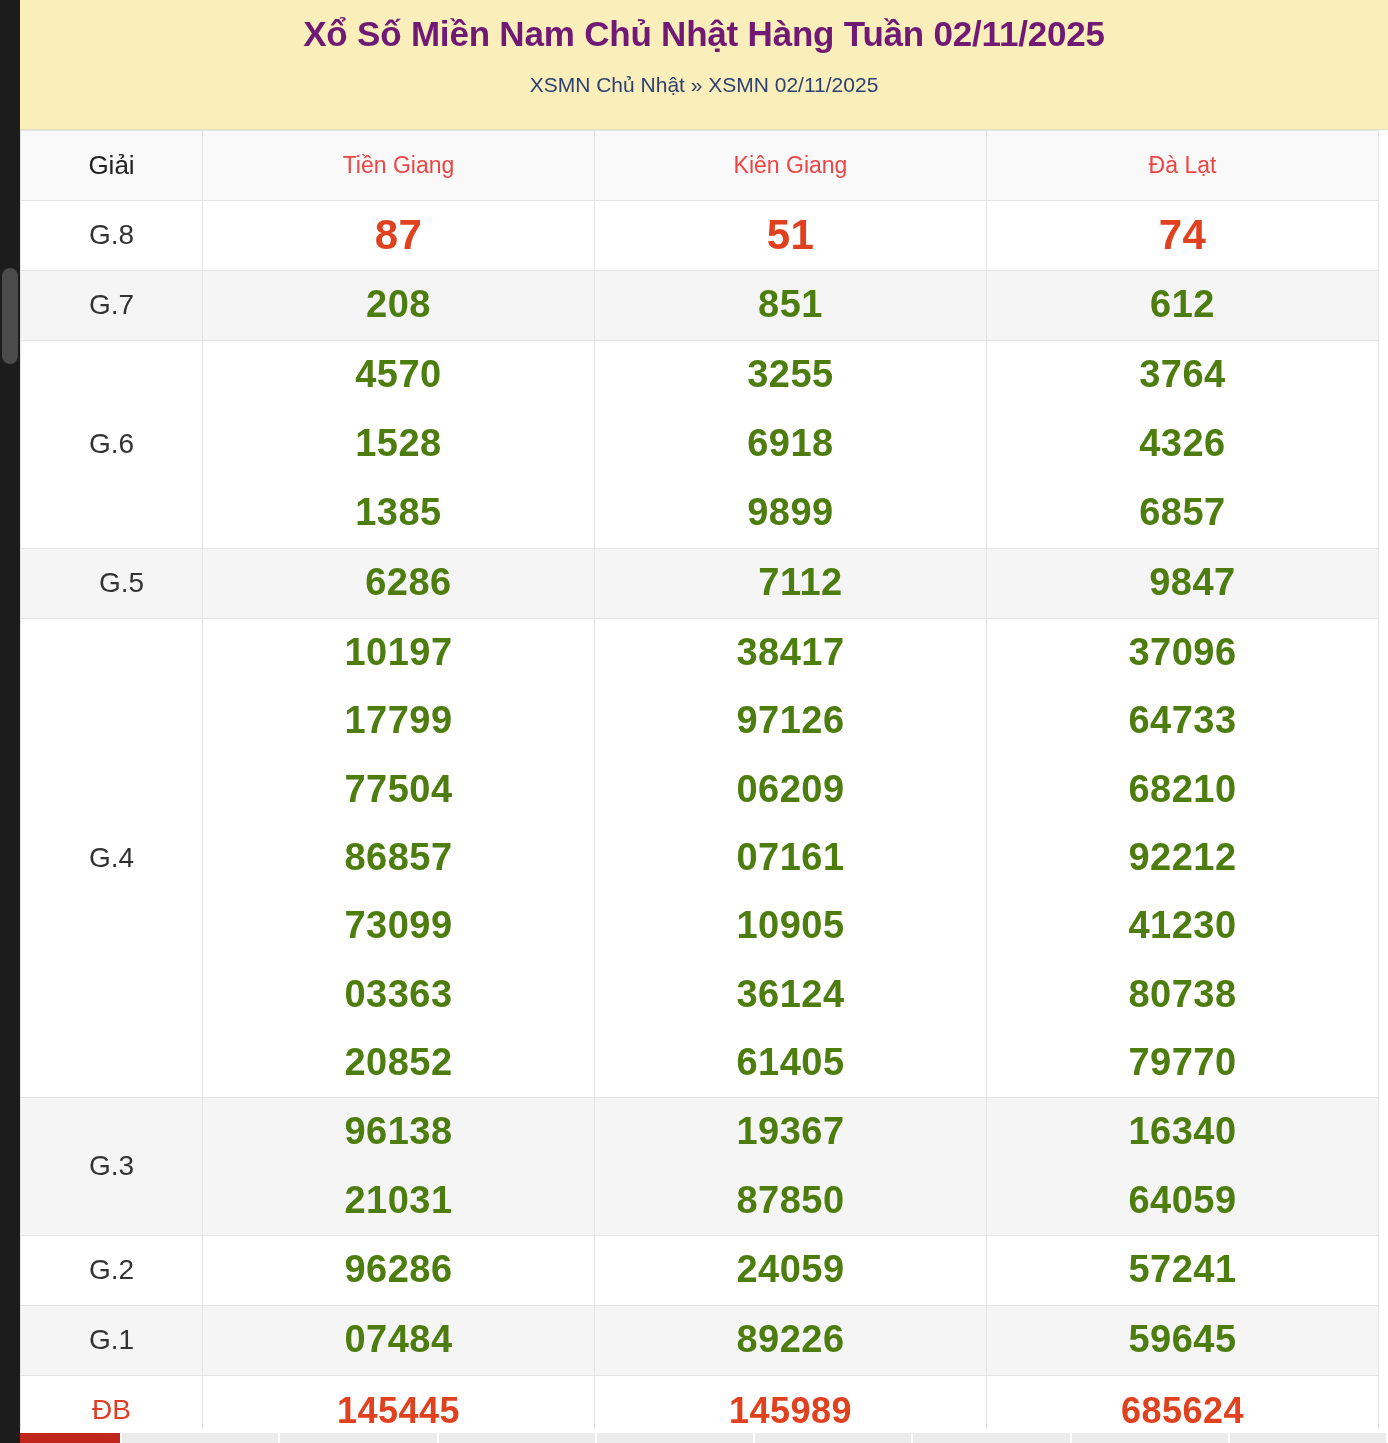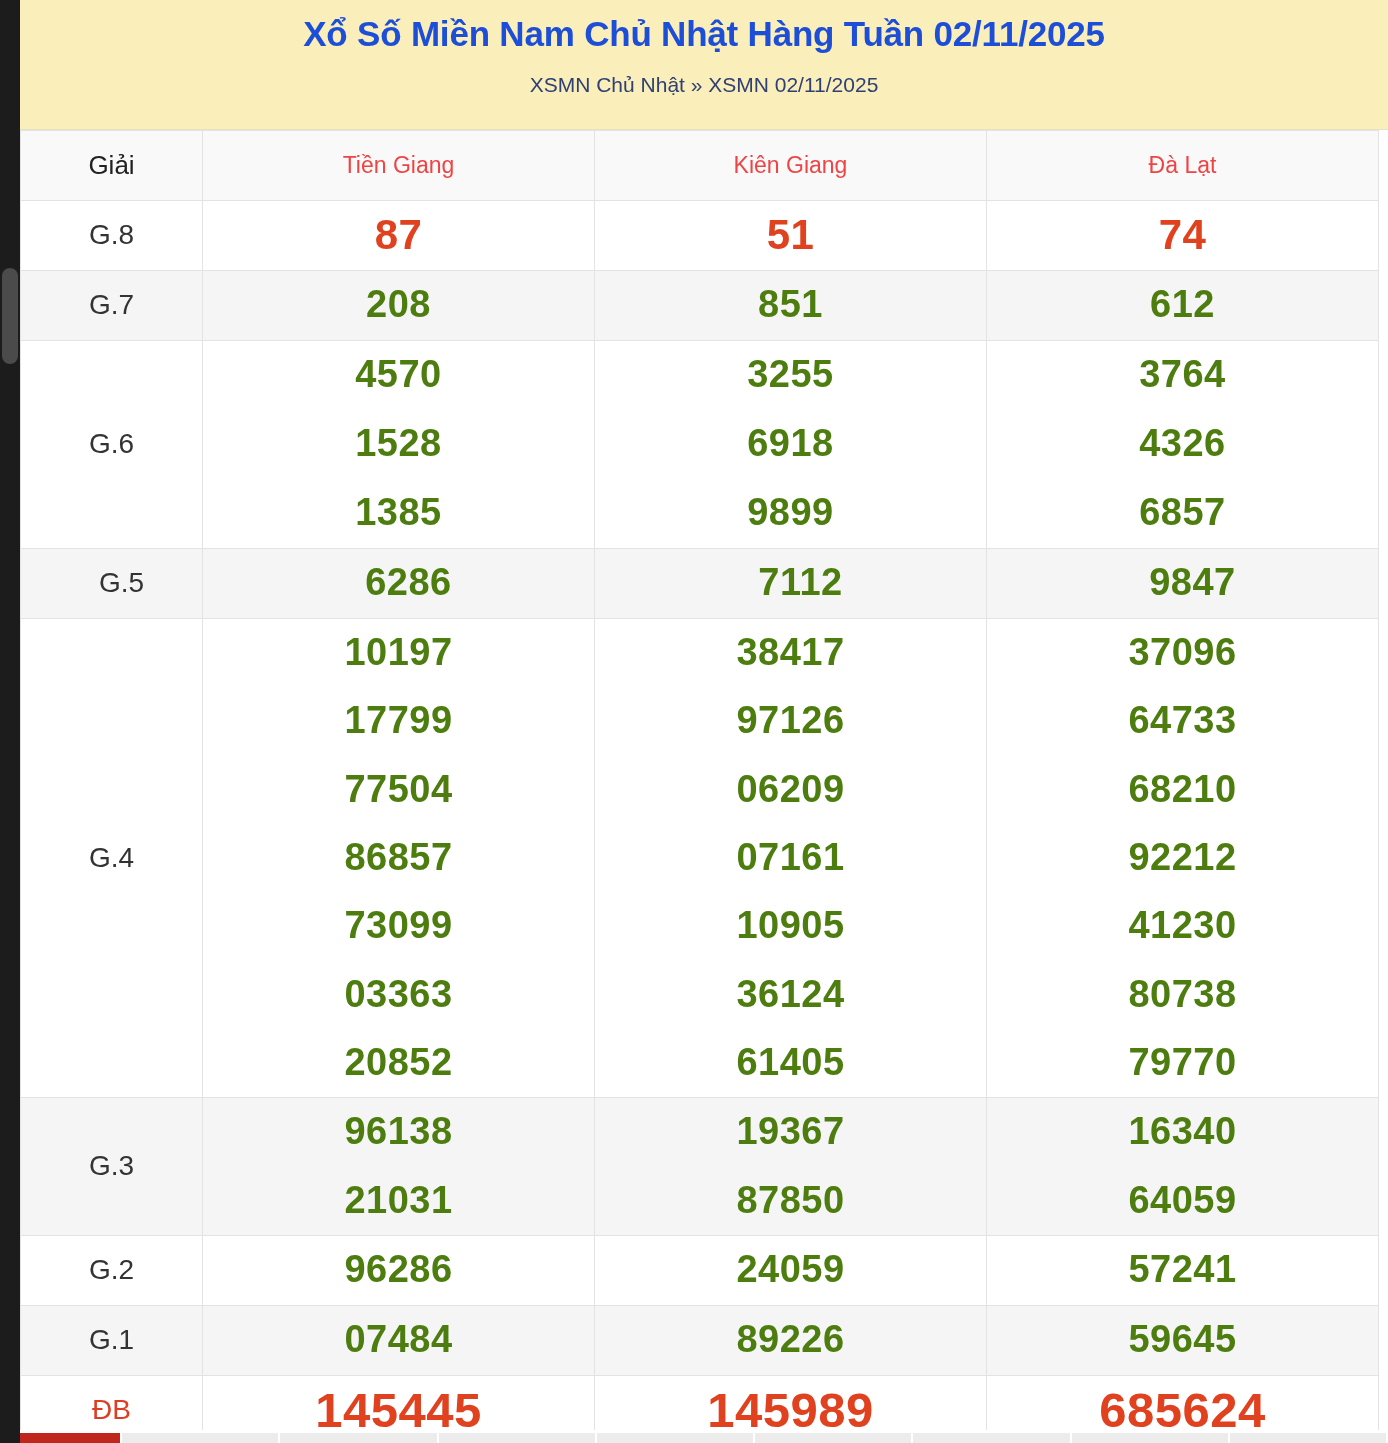--- a/index.html
+++ b/index.html
@@ -48,21 +48,21 @@
   }
 
   
   .banner {
     background: #faeeba;
     border-bottom: 1px solid #e7e0c2;
     padding: 12px 0 16px 0;
     text-align: center;
   }
   .banner-title {
-    color: #1d4ed8;
+    color: #701a75;
     font-size: 35px;
     font-weight: bold;
     line-height: 1.25;
     margin: 0 0 10px 0;
     letter-spacing: -0.2px;
   }
   .banner-breadcrumb {
     color: #2e4172;
     font-size: 21px;
     font-weight: normal;
@@ -128,21 +128,21 @@
     font-weight: bold;
     line-height: 1.05;
     letter-spacing: 0.5px;
   }
   .num.hot {
     color: #e0411f;
     font-size: 42px;
   }
   .num.db {
     color: #e0411f;
-    font-size: 49px;
+    font-size: 36px;
   }
 
   
   tr.r-g8 td { height: 69px; }
   tr.r-g7 td { height: 69px; }
   tr.r-g6 td { height: 207px; }
   tr.r-g5 td { height: 69px; padding-left: 20px; }
   tr.r-g4 td { height: 478px; }
   tr.r-g3 td { height: 137px; }
   tr.r-g2 td { height: 69px; }

